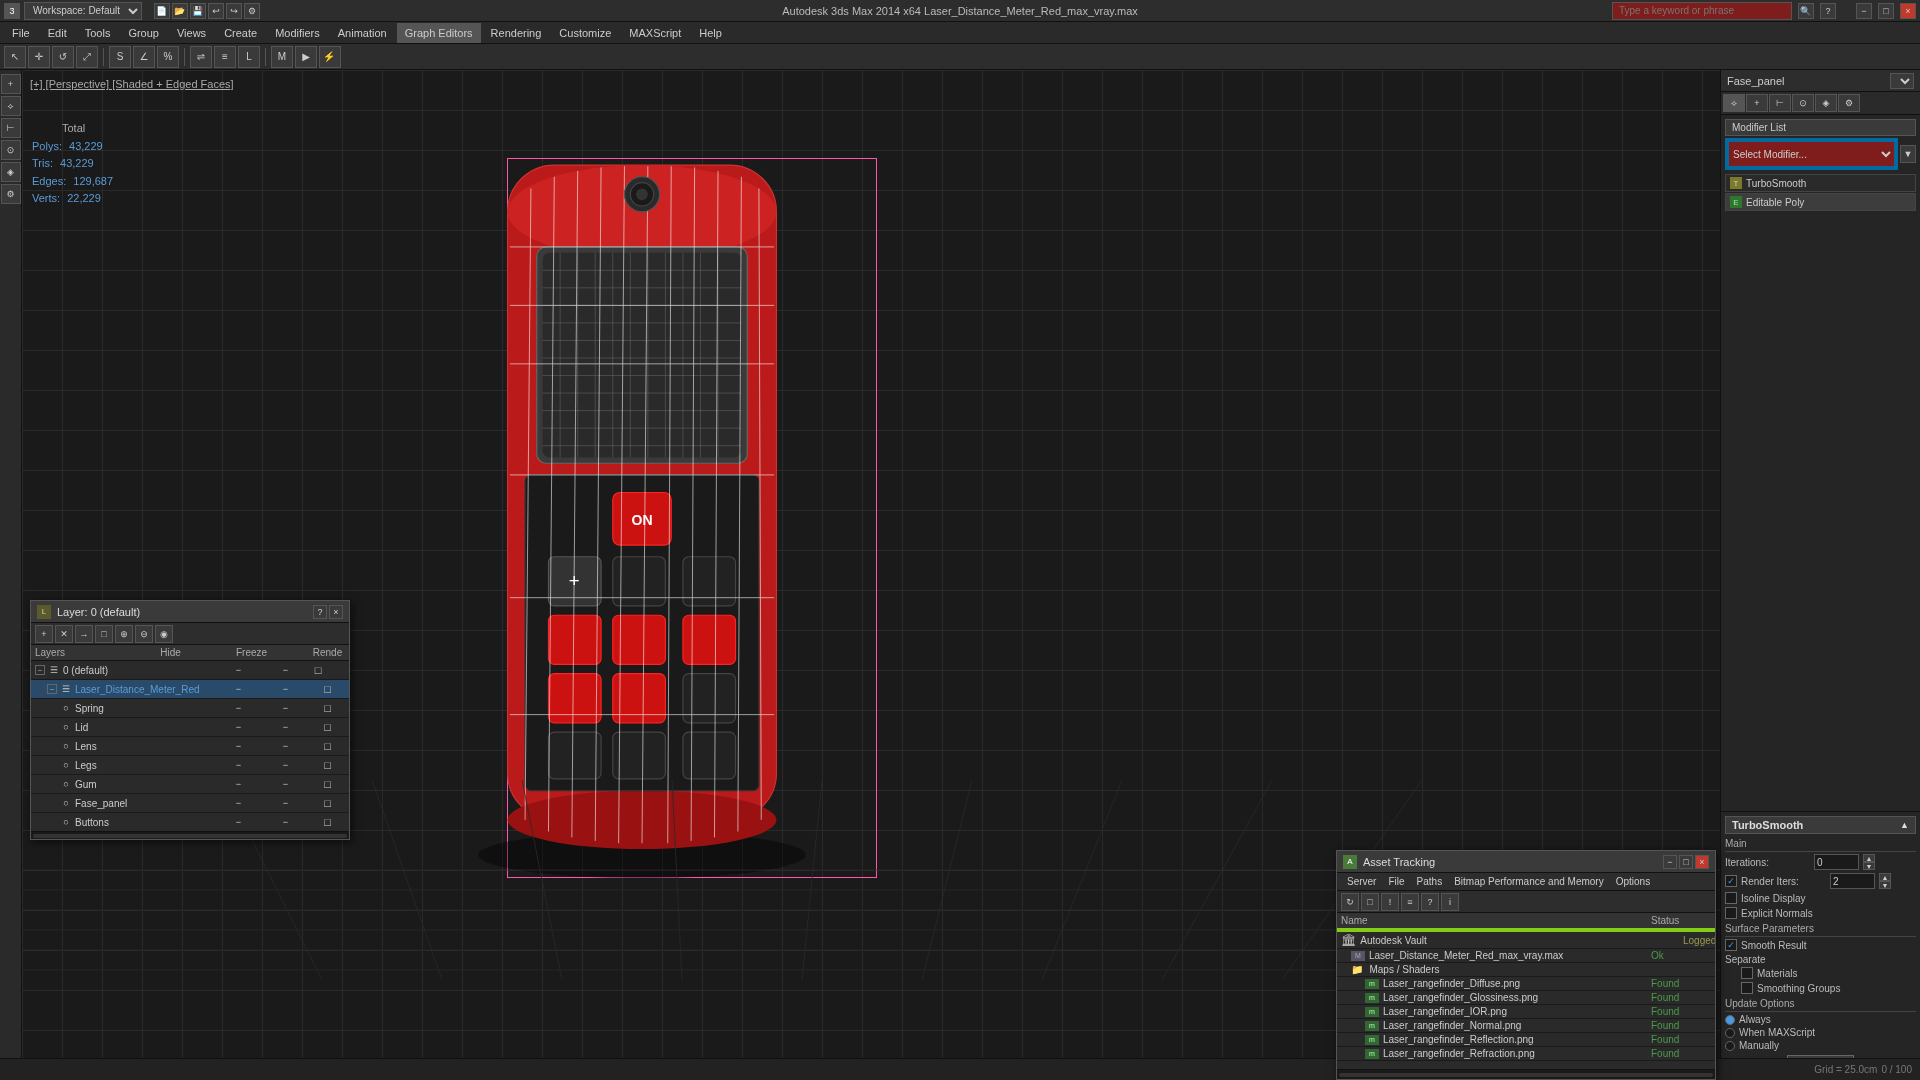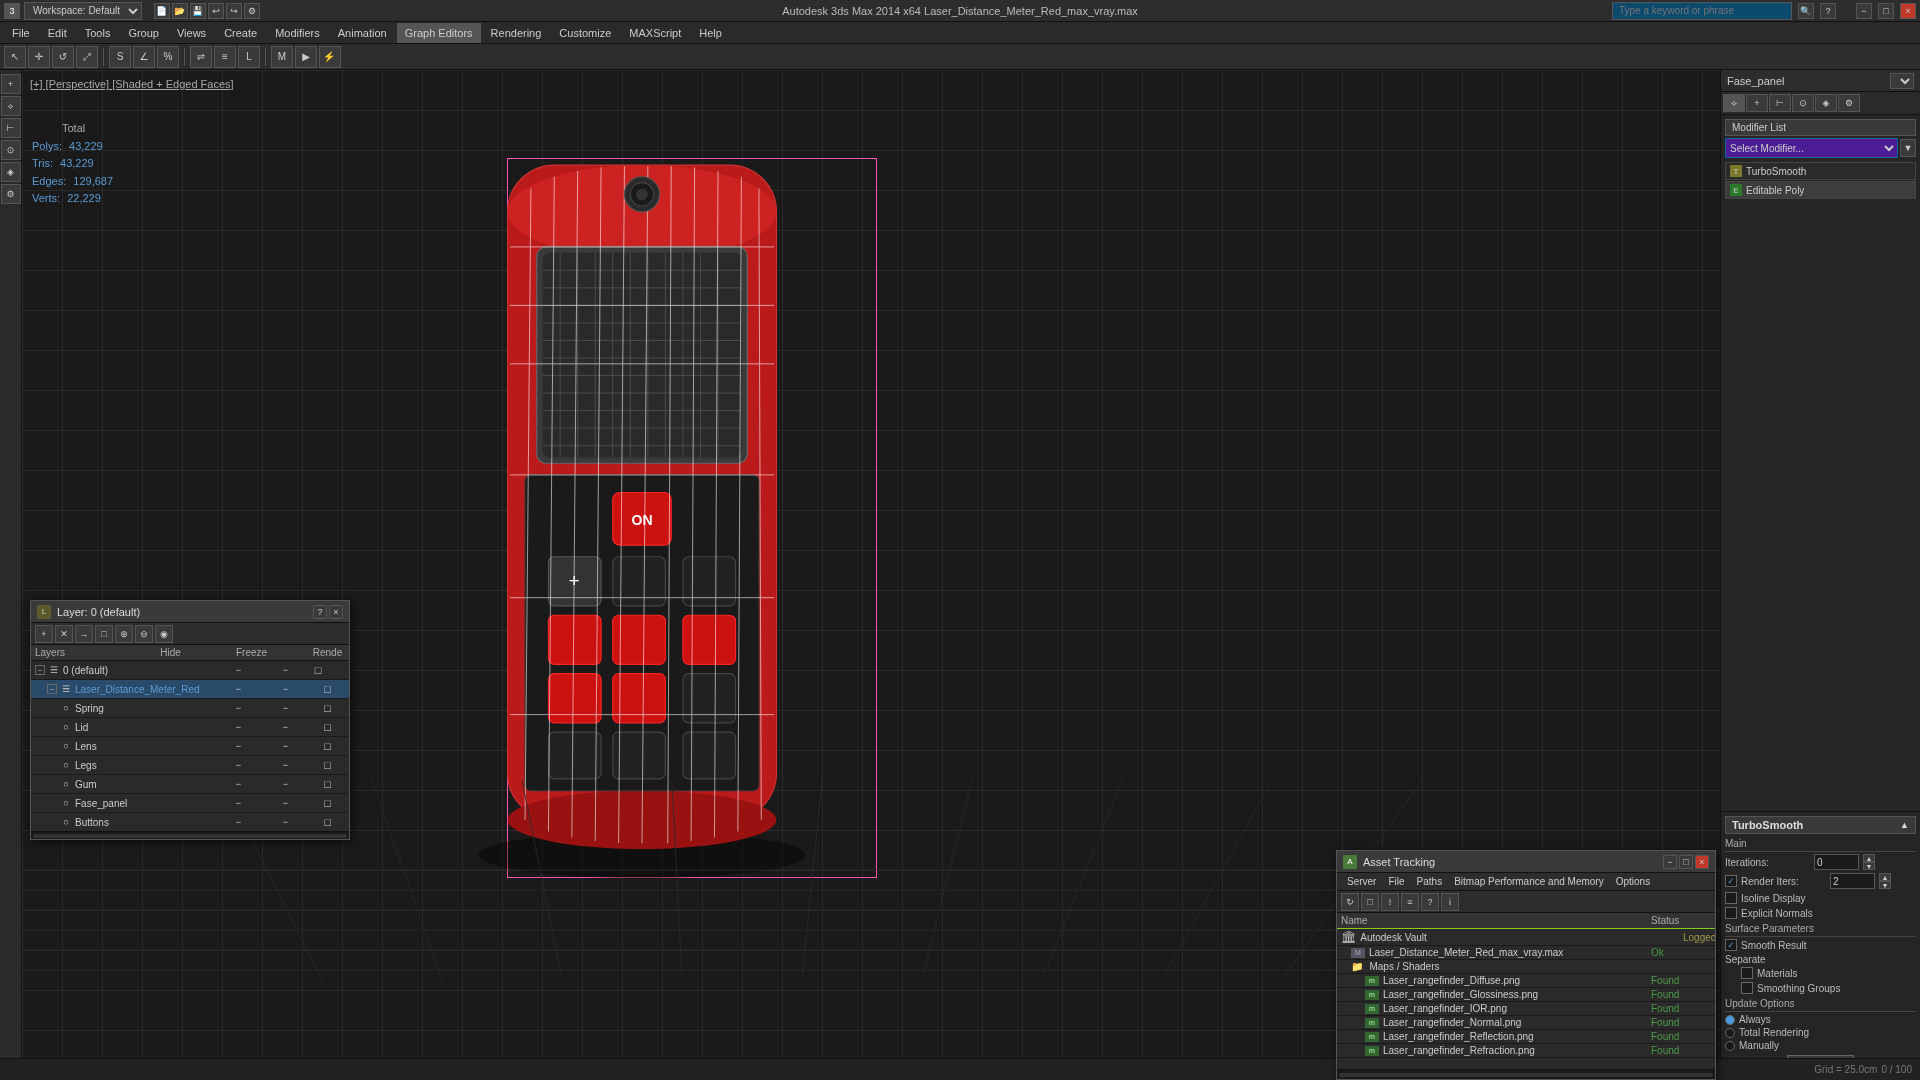--- a/index.html
+++ b/index.html
@@ -48,21 +48,21 @@
       position: absolute;
       left: 50%;
       transform: translateX(-50%);
     }
     #title-bar-right {
       display: flex;
       align-items: center;
       gap: 6px;
     }
     #search-box {
-      background: #0c4a6e;
+      background: #7f1d1d;
       border: 1px solid #555;
       color: #999;
       padding: 1px 6px;
       font-size: 10px;
       width: 180px;
       height: 18px;
     }
     .title-btn {
       width: 16px; height: 16px;
       background: #3a3a3a;
@@ -515,21 +515,21 @@
       background: #3a3a3a;
       border: 1px solid #555;
       display: flex; align-items: center; justify-content: center;
       font-size: 9px;
       color: #ccc;
       cursor: pointer;
     }
     #asset-table-header {
       display: flex;
       background: #333;
-      border-bottom: 1px solid #84cc16;
+      border-bottom: 4px solid #84cc16;
       padding: 2px 4px;
     }
     .asset-col-name { flex: 1; font-size: 10px; color: #aaa; }
     .asset-col-status { width: 60px; font-size: 10px; color: #aaa; }
     #asset-list { flex: 1; overflow-y: auto; }
     .asset-row {
       display: flex;
       align-items: center;
       padding: 1px 4px;
       border-bottom: 1px solid #1a1a1a;
@@ -787,21 +787,21 @@
       <div class="panel-tab">+</div>
       <div class="panel-tab">⊢</div>
       <div class="panel-tab">⊙</div>
       <div class="panel-tab">◈</div>
       <div class="panel-tab">⚙</div>
     </div>
 
     <div id="modifier-section">
       <div class="modifier-list-header">Modifier List</div>
       <div style="display:flex;align-items:center;gap:2px;margin-bottom:4px;">
-        <select style="flex:1;background:#4c1d95;border:1px solid #0369a1;color:#ccc;font-size:10px;height:20px;">
+        <select style="flex:1;background:#7f1d1d;border:4px solid #0369a1;color:#ccc;font-size:10px;height:32px;">
           <option>Select Modifier...</option>
         </select>
         <div style="width:16px;height:18px;background:#3a3a3a;border:1px solid #555;display:flex;align-items:center;justify-content:center;font-size:9px;">▼</div>
       </div>
 
       <div class="modifier-item">
         <div class="mod-icon yellow">T</div>
         <span>TurboSmooth</span>
       </div>
       <div class="modifier-item active">
@@ -864,21 +864,21 @@
       </div>
 
       <div class="ts-section-label">Update Options</div>
 
       <div class="ts-radio-row">
         <div class="ts-radio checked"></div>
         <span>Always</span>
       </div>
       <div class="ts-radio-row">
         <div class="ts-radio"></div>
-        <span>Total Rendering</span>
+        <span>When MAXScript</span>
       </div>
       <div class="ts-radio-row">
         <div class="ts-radio"></div>
         <span>Manually</span>
       </div>
 
       <button class="ts-update-btn">Update</button>
     </div>
   </div>
 

